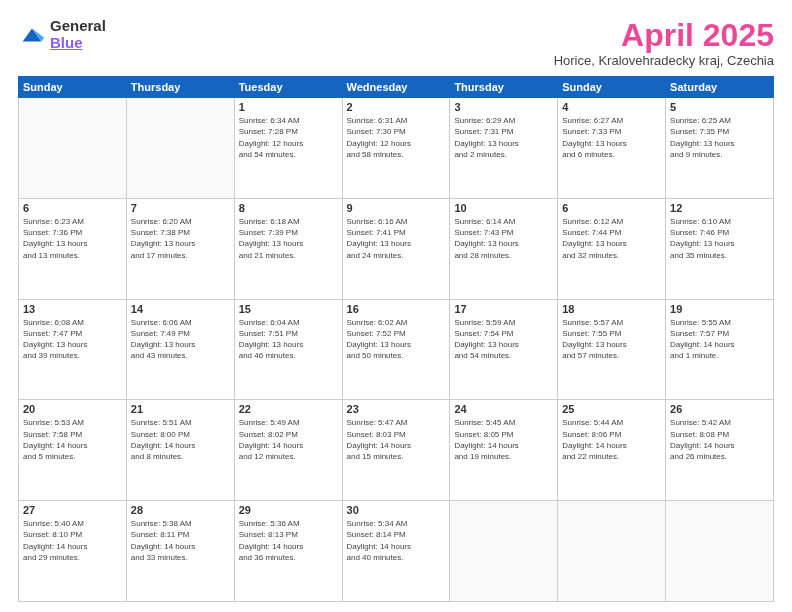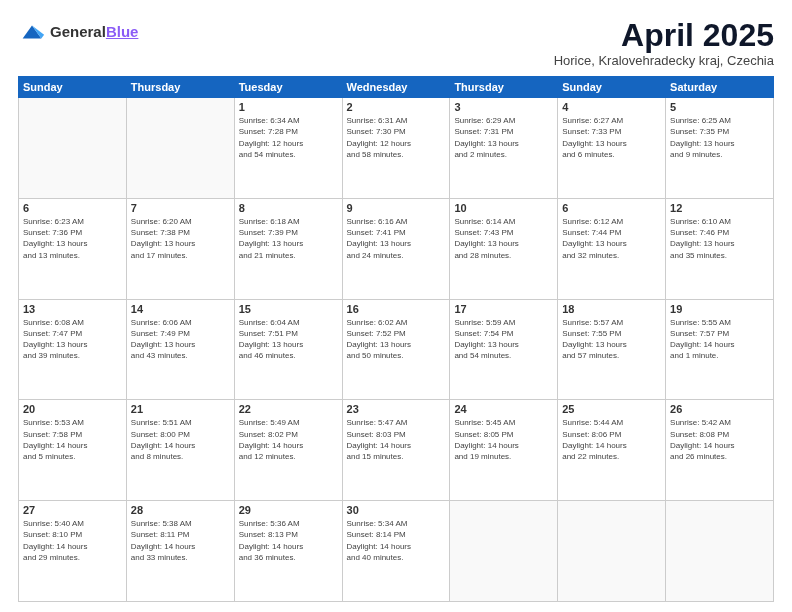--- a/index.html
+++ b/index.html
@@ -23,21 +23,21 @@
       align-items: flex-start;
       margin-bottom: 8px;
     }
     .logo {
       display: flex;
       align-items: center;
       gap: 4px;
     }
     .logo-text {
       display: flex;
-      flex-direction: row;
+      flex-direction: column;
       line-height: 1.1;
     }
     .logo-general {
       font-size: 15px;
       font-weight: bold;
       color: #333;
     }
     .logo-blue {
       font-size: 15px;
       font-weight: bold;
@@ -47,21 +47,21 @@
     .logo-icon {
       width: 28px;
       height: 28px;
     }
     .title-block {
       text-align: right;
     }
     .month-title {
       font-size: 32px;
       font-weight: bold;
-      color: #0f172a;
+      color: #ec4899;
       line-height: 1.1;
     }
     .subtitle {
       font-size: 13px;
       color: #444;
     }
     .calendar {
       flex: 1;
       border-collapse: collapse;
       width: 100%;

